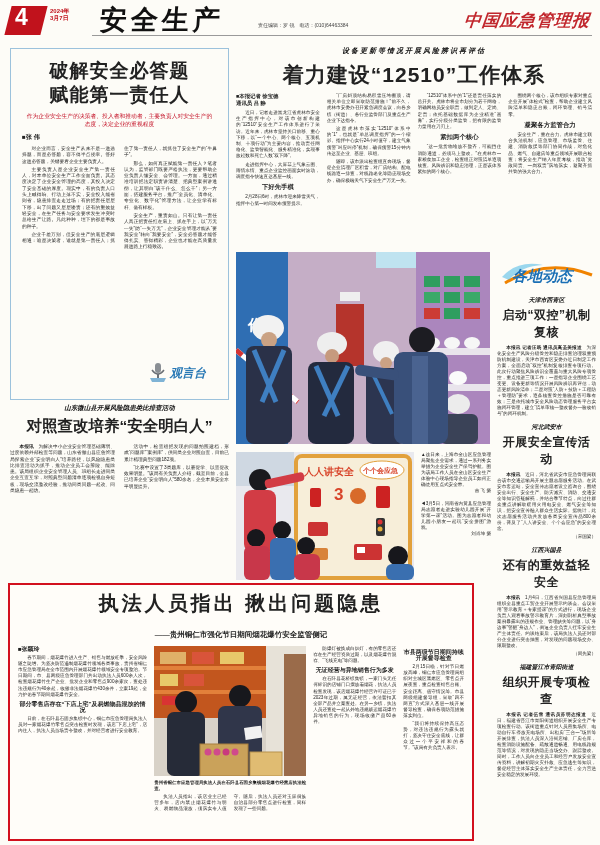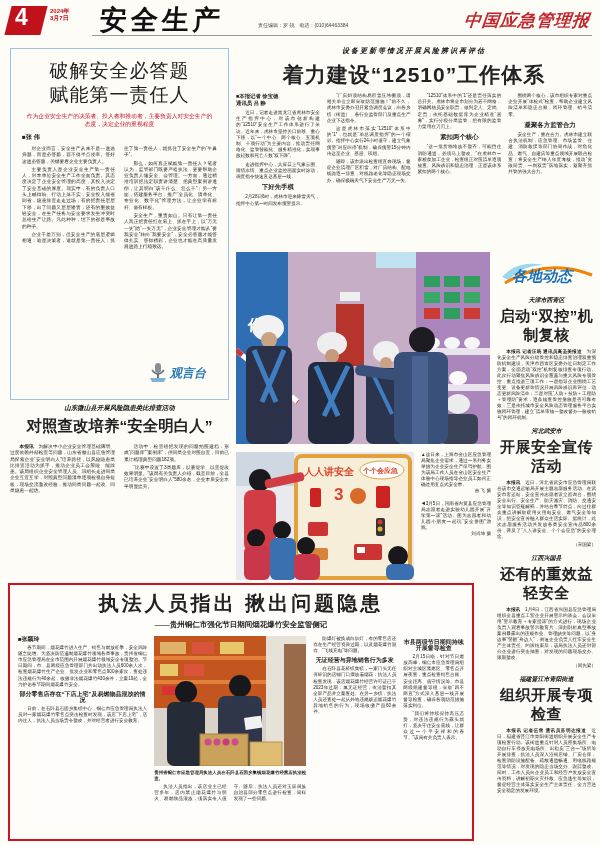--- a/index.html
+++ b/index.html
@@ -23,21 +23,21 @@
           text-align:center;color:#111;}
   .bodytxt p{margin:0 0 2px 0;text-indent:2em;text-align:justify;}
   .bodytxt{color:#1f1f1f;}
   .lead{font-weight:bold;}
   .subhead{font-weight:bold;text-align:center;margin:3px 0;}
   .sign{text-align:right;}
 
   
   .boxart{left:10px;top:48px;width:219px;height:352px;border:1px solid #9cc2dc;
           padding:10px 11px;box-sizing:border-box;}
-  .boxart .t{font-size:19px;font-weight:400;text-align:center;line-height:24px;letter-spacing:1px;}
+  .boxart .t{font-size:19px;font-weight:700;text-align:center;line-height:24px;letter-spacing:1px;}
   .boxart .sub{font-size:5.8px;line-height:7.5px;color:#c30d23;text-align:center;margin:6px 4px 5px;}
   .boxart .auth{font-size:6.2px;font-weight:bold;margin:2px 0 4px;}
   .boxart .cols{columns:2;column-gap:9px;font-size:4.7px;line-height:6.3px;height:212px;overflow:hidden;}
   .voicelogo{right:16px;bottom:12px;}
 
   
   .weishan{left:10px;top:404px;width:219px;}
   .weishan .kicker{font-size:6.5px;}
   .weishan .t{font-size:15.5px;font-weight:900;text-align:center;margin:3px 0 7px;}
   .weishan .cols{columns:2;column-gap:9px;font-size:4.7px;line-height:6.3px;height:122px;overflow:hidden;}
@@ -55,29 +55,29 @@
   .photo1{left:236px;top:252px;width:254px;height:192px;}
   .photo2{left:236px;top:452px;width:178px;height:128px;}
   .caps{left:421px;top:452px;width:70px;height:128px;font-size:4.6px;line-height:6px;overflow:hidden;}
   .caps p{margin:0 0 7px 0;text-align:justify;}
   .caps .shooter{display:block;text-align:right;}
 
   
   .regional{left:497px;top:256px;width:99px;height:589px;overflow:hidden;}
   .reg-logo{display:block;margin:0 auto 4px;}
   .reg-sec .kicker{font-size:6px;margin-top:6px;}
-  .reg-sec .t{font-size:15px;font-weight:900;text-align:center;margin:2px 0 4px;letter-spacing:0.5px;}
+  .reg-sec .t{font-size:12px;font-weight:900;text-align:center;margin:2px 0 4px;letter-spacing:0.5px;}
   .reg-sec .bodytxt{font-size:4.6px;line-height:6px;}
 
   
   .redbox{left:8px;top:583px;width:466px;height:258px;border:2.5px solid #d2101e;background:#fffdf9;
           box-sizing:border-box;padding:5px 8px;}
   .redbox .t{font-size:20px;font-weight:900;text-align:center;letter-spacing:3px;}
   .redbox .sub{font-family:"Liberation Serif",serif;font-size:7.5px;font-weight:bold;
-               text-align:center;margin:3px 0 6px;}
+               text-align:center;margin:13px 0 6px;}
   .redbox .colwrap{display:flex;gap:7px;height:200px;overflow:hidden;}
   .redbox .bodytxt{font-size:4.6px;line-height:6.1px;}
   .redbox .c1{width:132px;}
   .redbox .c2{width:152px;}
   .redbox .c3{width:85px;}
   .redbox .c4{width:62px;}
   .redbox .auth{font-size:6px;font-weight:bold;margin-bottom:3px;}
   .redbox .subhead{font-size:6px;}
   .p3cap{font-size:4.4px;line-height:5.6px;font-weight:bold;margin:2px 0 3px;text-align:justify;}
   .c2cols{columns:2;column-gap:7px;font-size:4.6px;line-height:6.1px;height:44px;overflow:hidden;}

